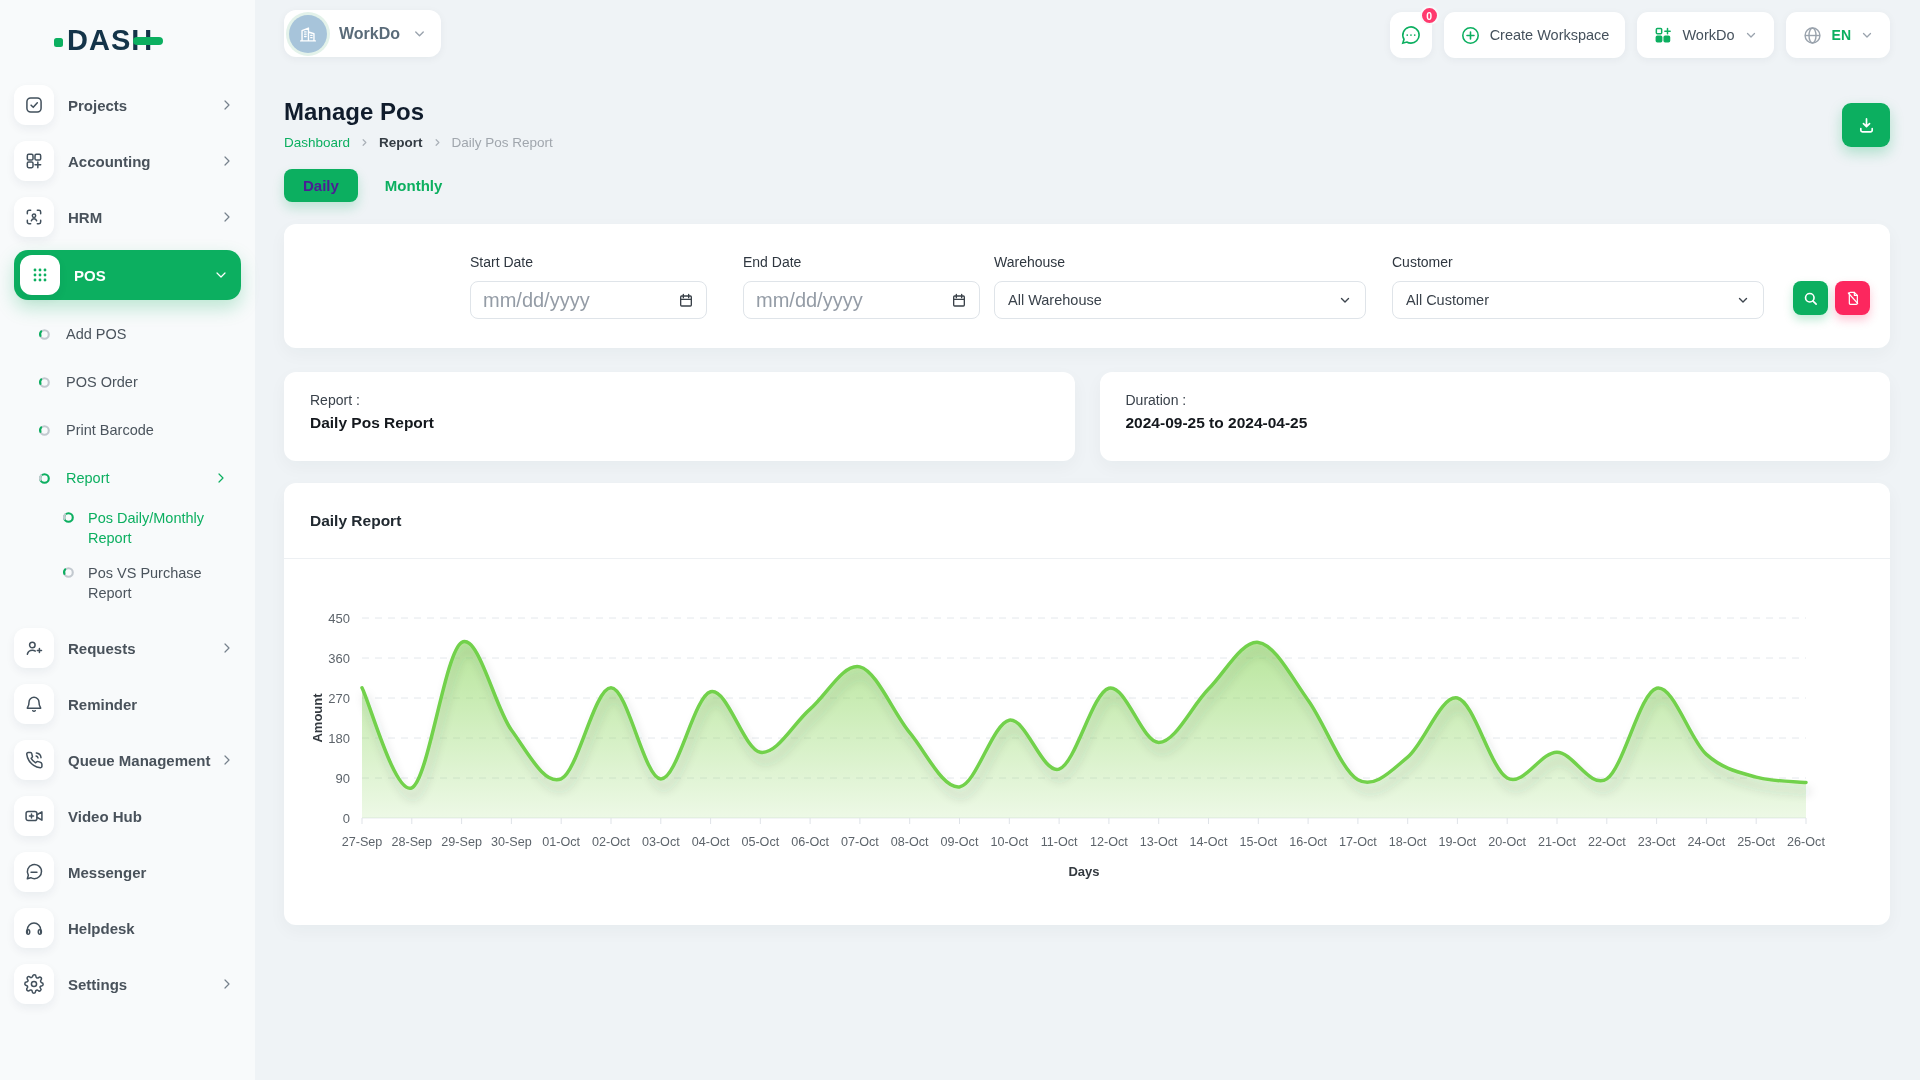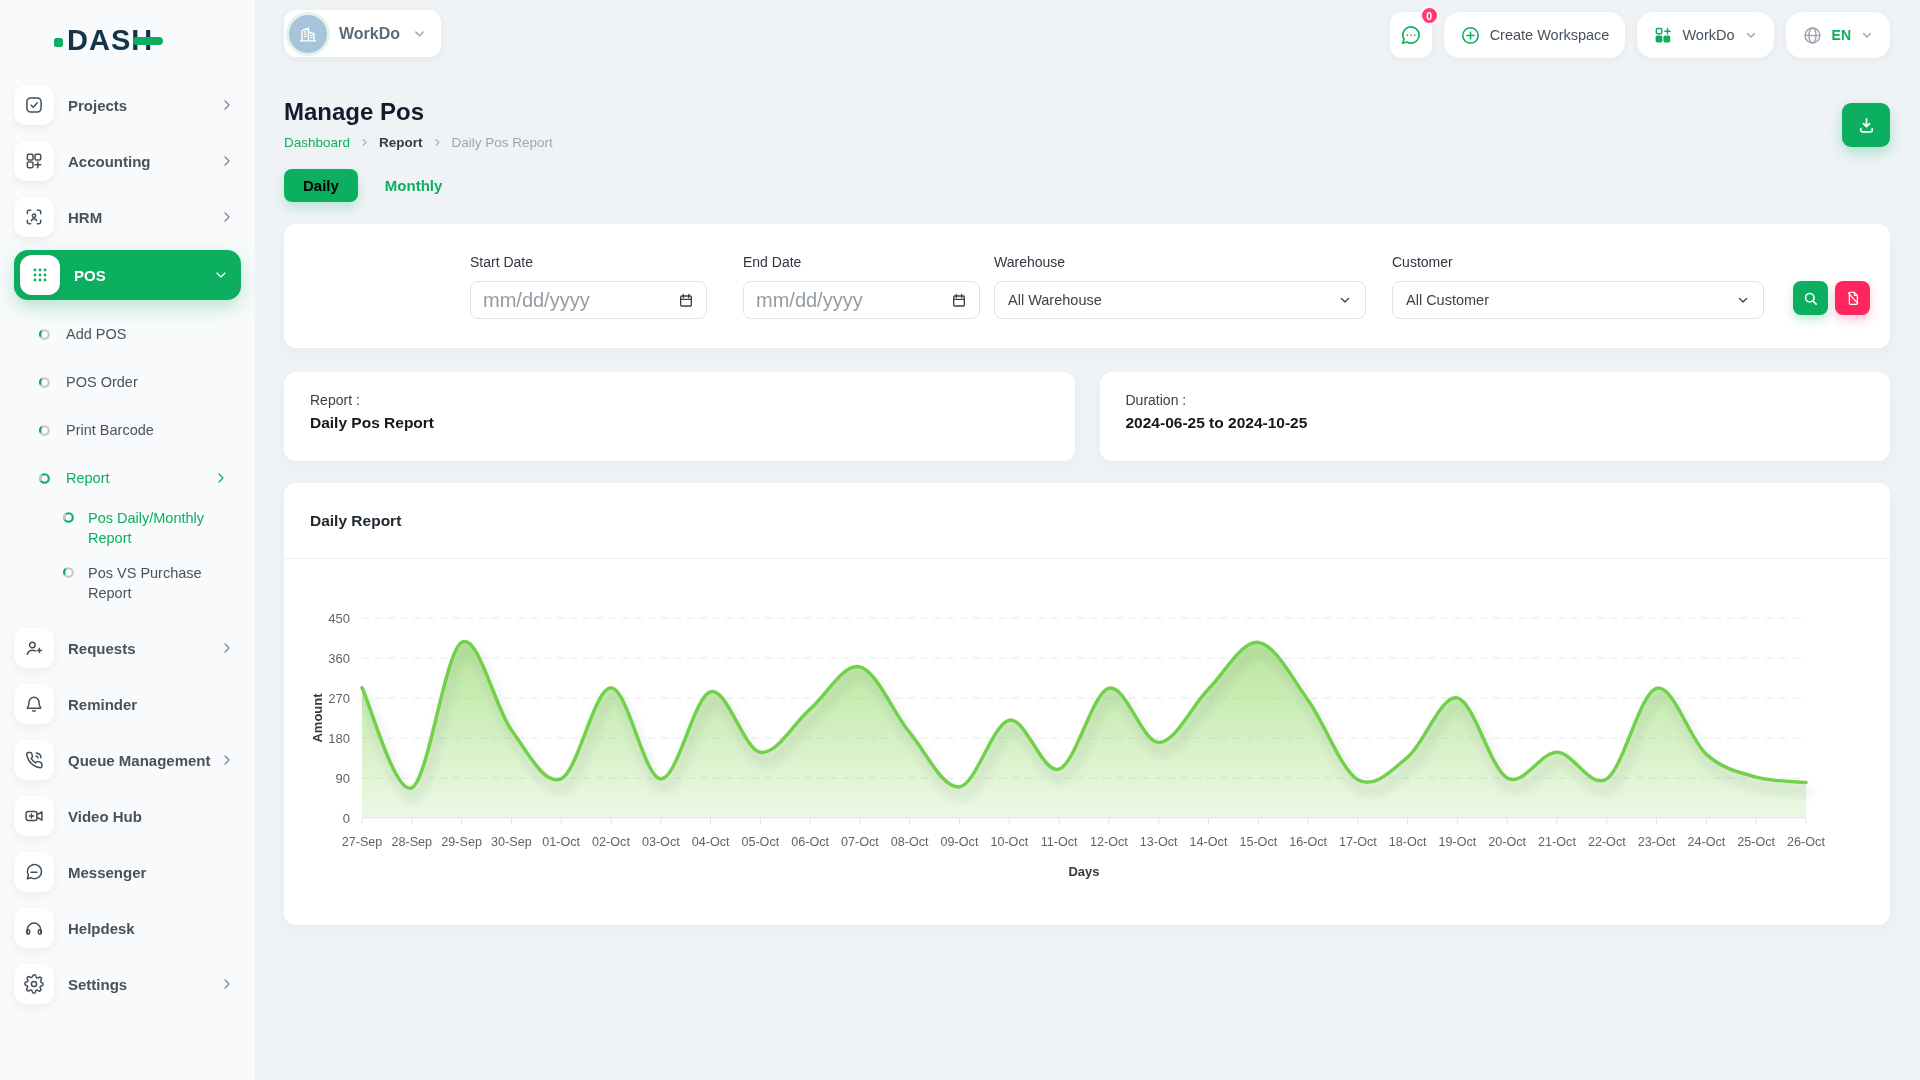--- a/index.html
+++ b/index.html
@@ -40,37 +40,37 @@
 
   .topbar { height:70px; position:relative; }
   .ws-pill { position:absolute; left:0; top:10px; height:47px; background:#fff; border-radius:12px; display:flex; align-items:center; padding:0 14px 0 5px; gap:12px; box-shadow:0 2px 8px rgba(25,39,62,0.05); cursor:pointer; }
   .ws-avatar { width:38px; height:38px; border-radius:50%; background:#a7c4da; display:flex; align-items:center; justify-content:center; color:#fff; box-shadow:0 0 0 3px #e3f2ea; }
   .ws-name { font-size:16px; font-weight:600; color:#5a6b79; }
   .chev-gray { color:#9aa3ad; display:flex; }
 
   .top-actions { position:absolute; right:0; top:12px; display:flex; align-items:center; gap:12px; }
   .icon-btn { width:42px; height:46px; background:#fff; border-radius:12px; display:flex; align-items:center; justify-content:center; position:relative; color:#0caf60; box-shadow:0 2px 8px rgba(25,39,62,0.05); cursor:pointer; }
   .badge { position:absolute; top:-6px; right:-7px; min-width:19px; height:19px; border-radius:10px; background:#ff3a6e; color:#fff; font-size:10.5px; font-weight:700; display:flex; align-items:center; justify-content:center; border:2px solid #f8fafb; }
-  .pill-btn { height:46px; background:#fff; border-radius:16px; display:flex; align-items:center; gap:9px; padding:0 16px; font-size:14.5px; font-weight:500; color:#45515c; box-shadow:0 2px 8px rgba(25,39,62,0.05); cursor:pointer; }
+  .pill-btn { height:46px; background:#fff; border-radius:11px; display:flex; align-items:center; gap:9px; padding:0 16px; font-size:14.5px; font-weight:500; color:#45515c; box-shadow:0 2px 8px rgba(25,39,62,0.05); cursor:pointer; }
   .pill-btn .green { color:#0caf60; display:flex; }
   .lang-label { color:#0caf60; font-weight:700; font-size:14px; }
 
   .title-row { margin-top:28px; position:relative; }
   .page-title { font-size:24px; font-weight:700; color:#101c2c; }
   .download-btn { position:absolute; right:0; top:5px; width:48px; height:44px; background:#0caf60; border:none; border-radius:9px; display:flex; align-items:center; justify-content:center; color:#fff; box-shadow:0 6px 14px rgba(12,175,96,0.28); cursor:pointer; }
 
   .breadcrumb { margin-top:9px; display:flex; align-items:center; gap:9px; font-size:13.5px; }
   .crumb-link { color:#0caf60; cursor:pointer; }
   .crumb-strong { color:#343c44; font-weight:600; }
   .crumb-muted { color:#a0a6ad; }
   .crumb-sep { color:#aab1b8; display:flex; }
 
   .tabs { margin-top:19px; display:flex; align-items:center; gap:27px; }
   .tab { font-size:15px; font-weight:600; color:#0caf60; cursor:pointer; background:none; border:none; font-family:inherit; }
-  .tab.active { background:#0caf60; color:#000000; padding:8px 19px; border-radius:8px; box-shadow:0 6px 12px rgba(12,175,96,0.22); }
+  .tab.active { background:#0caf60; color:#4c1d95; padding:8px 19px; border-radius:8px; box-shadow:0 6px 12px rgba(12,175,96,0.22); }
 
   .filter-card { margin-top:22px; background:#fff; border-radius:12px; height:124px; box-shadow:0 6px 18px rgba(25,39,62,0.04); display:flex; align-items:flex-start; padding:30px 20px 0 186px; }
   .fg { display:flex; flex-direction:column; gap:10px; }
   .fg label { font-size:14px; font-weight:500; color:#2f3740; line-height:17px; }
   .date-box { width:237px; height:38px; border:1px solid #dfe4e9; border-radius:8px; background:#fff; display:flex; align-items:center; justify-content:space-between; padding:0 12px; cursor:text; }
   .date-ph { color:#949ca6; font-size:20px; }
   .date-box .cal { color:#3a4149; display:flex; }
   .select-box { width:372px; height:38px; border:1px solid #dfe4e9; border-radius:8px; background:#fff; display:flex; align-items:center; justify-content:space-between; padding:0 13px; cursor:pointer; }
   .select-value { color:#3a424b; font-size:14.5px; }
   .select-box .chev { color:#3c444d; display:flex; }
@@ -488,21 +488,21 @@
     </div>
   </div>
 
   <div class="cards-row">
     <div class="info-card">
       <div class="info-label">Report :</div>
       <div class="info-value">Daily Pos Report</div>
     </div>
     <div class="info-card">
       <div class="info-label">Duration :</div>
-      <div class="info-value">2024-06-25 to 2024-10-25</div>
+      <div class="info-value">2024-09-25 to 2024-04-25</div>
     </div>
   </div>
 
   <div class="chart-card">
     <div class="chart-head">
       <span class="chart-title">Daily Report</span>
     </div>
     <div class="chart-body" id="chart-body"><svg viewBox="0 0 1606 365" width="100%" height="365">
     <defs>
       <linearGradient id="fillg" gradientUnits="userSpaceOnUse" x1="0" y1="59" x2="0" y2="259">

